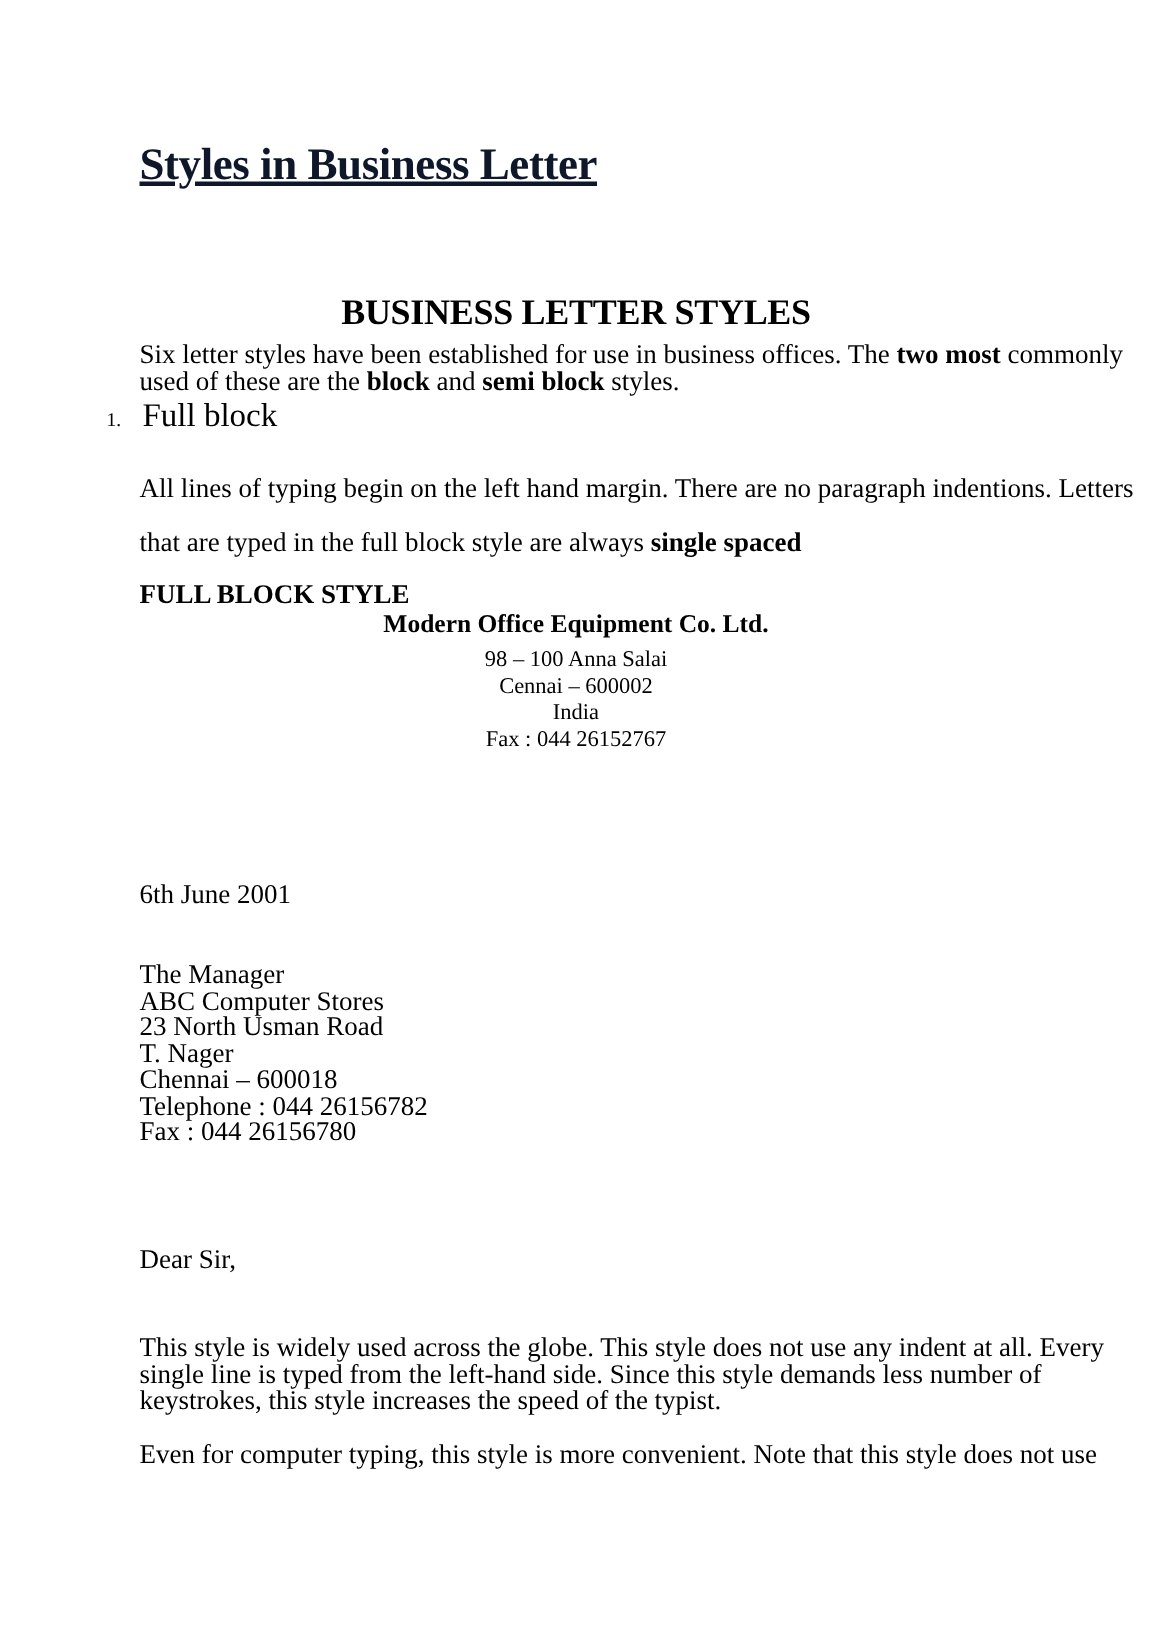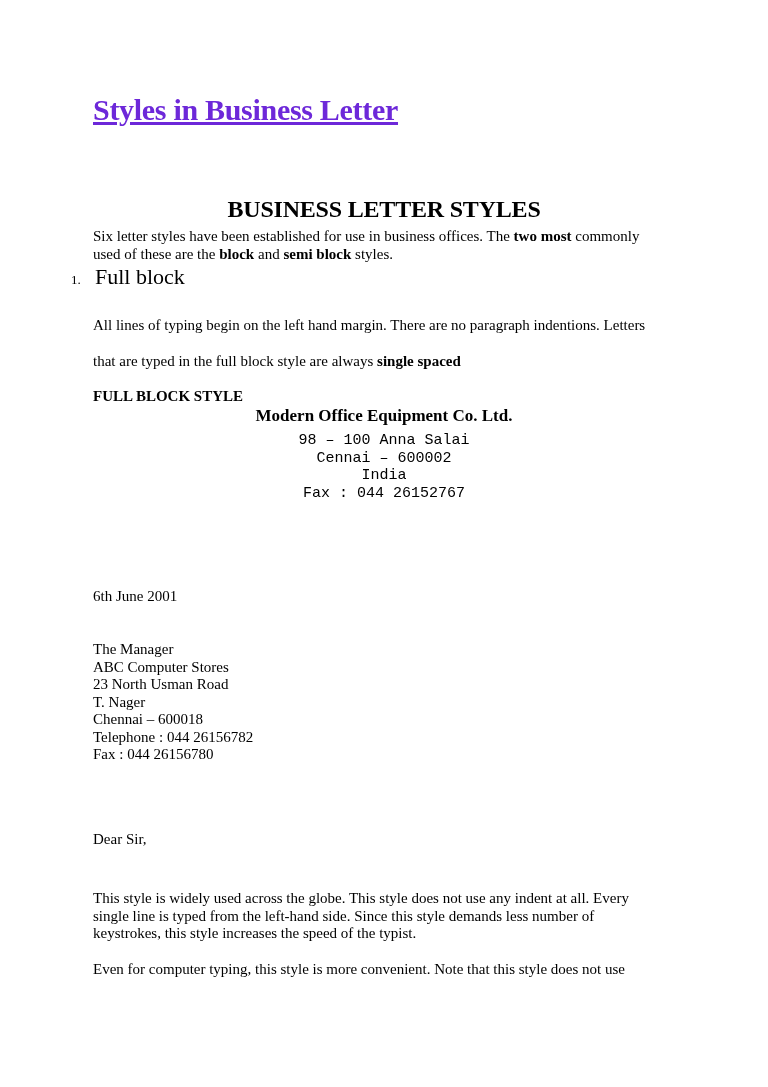--- a/index.html
+++ b/index.html
@@ -4,31 +4,31 @@
 <style>
   html, body { margin: 0; padding: 0; background: #ffffff; }
   body {
     width: 768px; height: 1087px; position: relative; overflow: hidden;
     font-family: "Liberation Serif", "DejaVu Serif", serif;
     color: #000;
   }
   .abs { position: absolute; white-space: nowrap; }
   .title-link {
     left: 93px; top: 93px; font-size: 30px; font-weight: bold;
-    color: #6d28d9; text-decoration: underline; letter-spacing: -0.3px;
+    color: #0f172a; text-decoration: underline; letter-spacing: -0.3px;
   }
   .main-heading {
     left: 0; width: 768px; top: 180px; text-align: center;
     font-size: 24px; font-weight: bold; letter-spacing: -0.2px; margin-top: 16px;
   }
-  .para { font-size: 15px; line-height: 17.5px; left: 93px; }
+  .para { font-size: 18px; line-height: 17.5px; left: 93px; }
   .section-num { left: 71px; top: 272px; font-size: 13px; }
   .section-title { left: 95px; top: 264px; font-size: 22px; }
   .center-block {
-    left: 250px; width: 268px; text-align: center; font-size: 15px; line-height: 17.5px; font-family: Liberation Mono, monospace;
+    left: 250px; width: 268px; text-align: center; font-size: 15px; line-height: 17.5px;
   }
   .company { top: 406px; font-size: 17px; font-weight: bold; left: 230px; width: 308px; text-align: center; }
   b { font-weight: bold; }
 </style>
 </head>
 <body>
 
 <a class="abs title-link">Styles in Business Letter</a>
 
 <div class="abs main-heading">BUSINESS LETTER STYLES</div>

